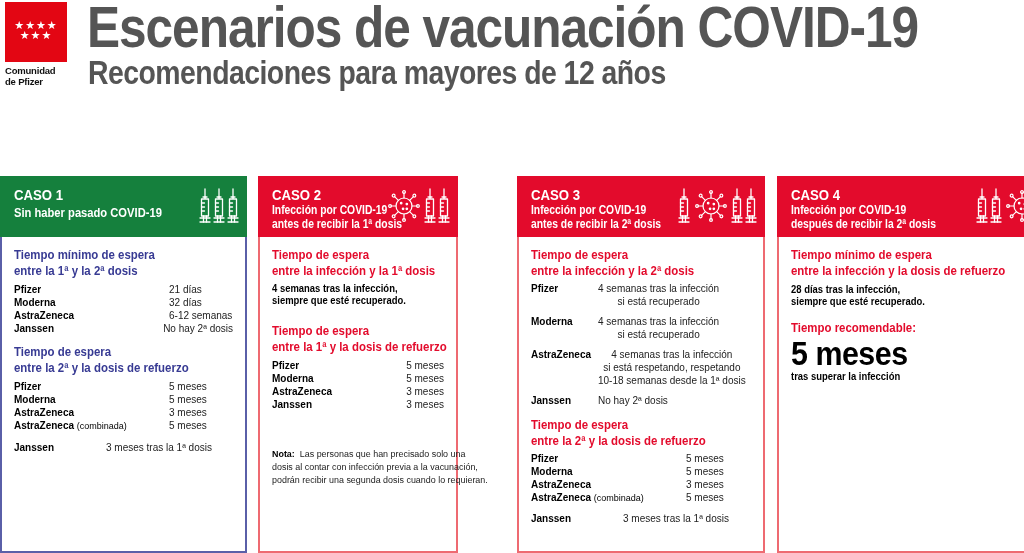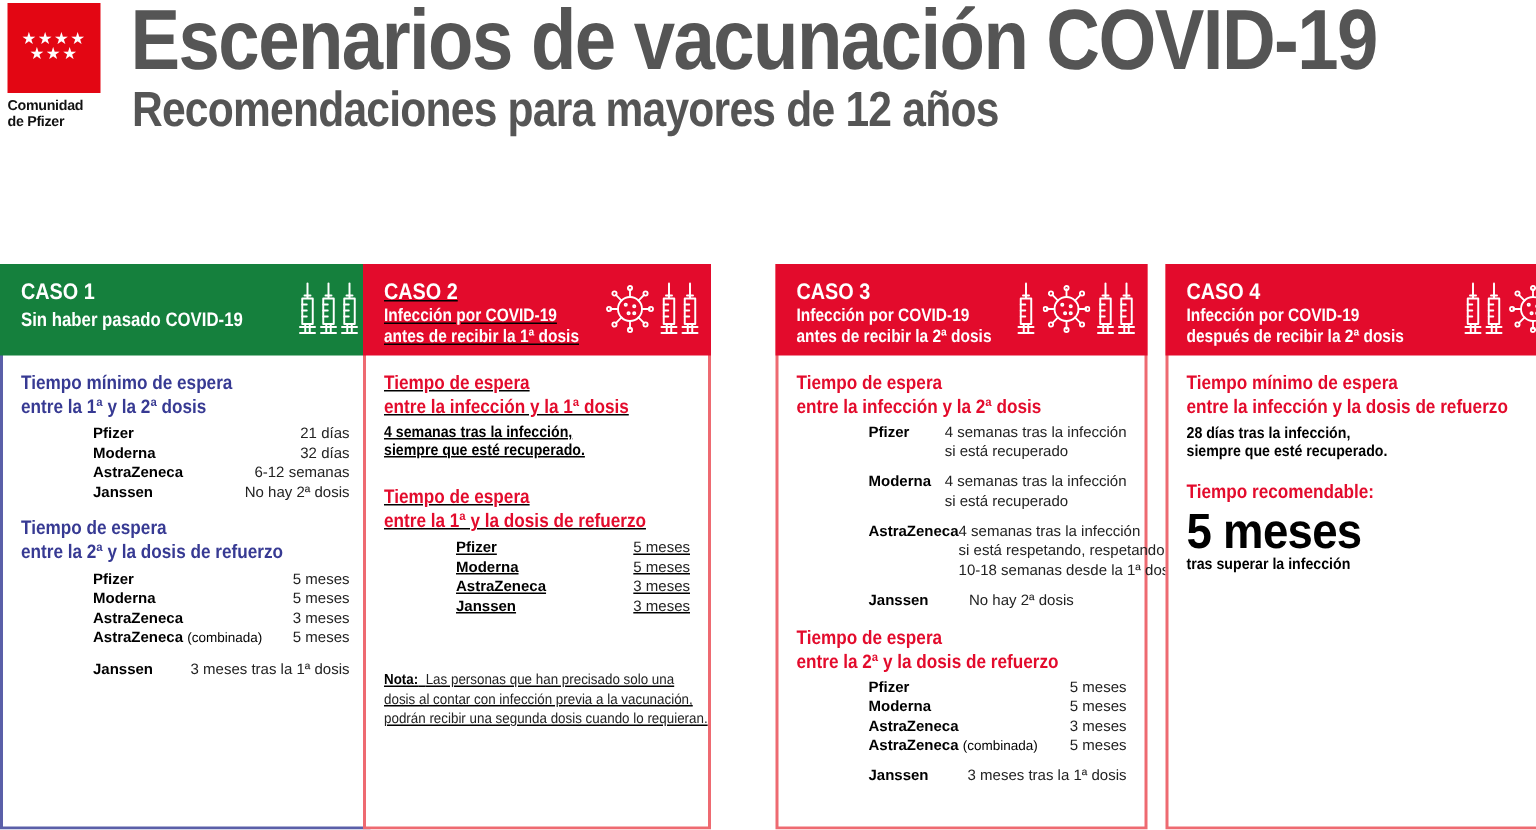--- a/index.html
+++ b/index.html
@@ -33,23 +33,23 @@
   .head-icons svg { display: block; }
 
   .card-body { padding: 8px 12px 0 12px; position: relative; }
   .sec-title { font-weight: 700; font-size: 13px; line-height: 16px; white-space: nowrap;
                transform: scaleX(0.88); transform-origin: left; }
   .blue .sec-title { color: #373a93; }
   .red .sec-title { color: #e30b2c; }
   .plain-bold { font-weight: 700; font-size: 10.5px; line-height: 12px; margin-top: 3px; transform: scaleX(0.9); transform-origin: left; white-space: nowrap; }
 
   .row { display: flex; font-size: 10px; line-height: 13px; white-space: nowrap; }
-  .row .k { font-weight: 700; margin-left: 48px; }
+  .row .k { font-weight: 700; }
   .row .k .q { font-weight: 400; font-size: 9px; }
-  .row .v { color: #222; }
+  .row .v { color: #222; text-align: center; }
 
   .note { font-size: 9.6px; line-height: 13px; color: #222; transform: scaleX(0.93); transform-origin: left; white-space: nowrap; }
   .note b { color: #000; }
 
   .big { font-weight: 700; font-size: 33px; line-height: 32px; letter-spacing: -0.5px; transform: scaleX(0.92); transform-origin: left; white-space: nowrap; }
 </style>
 </head>
 <body>
 
 <svg width="0" height="0" style="position:absolute">
@@ -169,21 +169,21 @@
           <span class="v">5 meses</span>
         </div>
       <div class="row" style="margin-top:8px">
           <span class="k" style="width:92px">Janssen</span>
           <span class="v">3 meses tras la 1ª dosis</span>
         </div>
     </div>
   </div>
 </div>
 
-<div class="card red" style="left:242px; width:232px;text-decoration:underline;">
+<div class="card red" style="left:258px; width:200px;">
   <div class="card-head">
     <div class="case-num">CASO 2</div>
     <div class="case-sub">Infección por COVID-19</div>
     <div class="case-sub">antes de recibir la 1ª dosis</div>
     <div class="head-icons">
       <svg width="32" height="32" style="margin-right:2px;margin-bottom:4px">
           <use href="#vir"></use>
         </svg>
       <svg width="12" height="38">
           <use href="#syr"></use>

